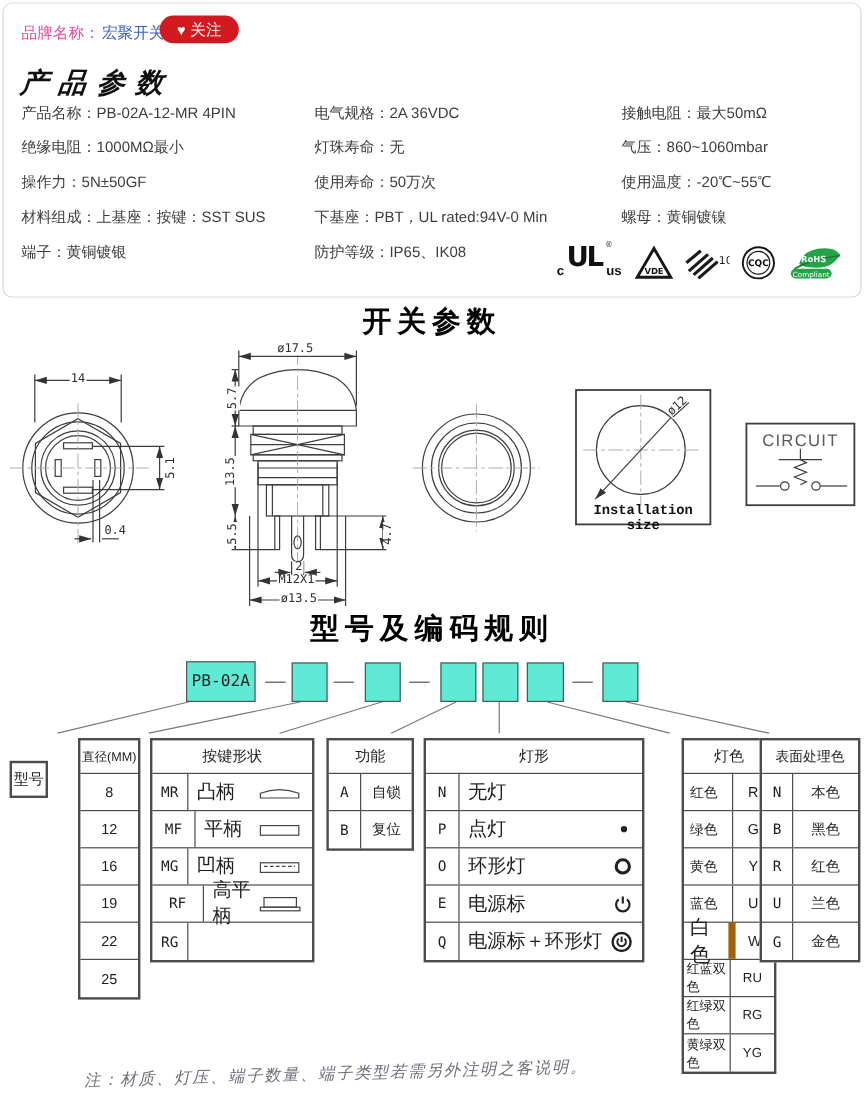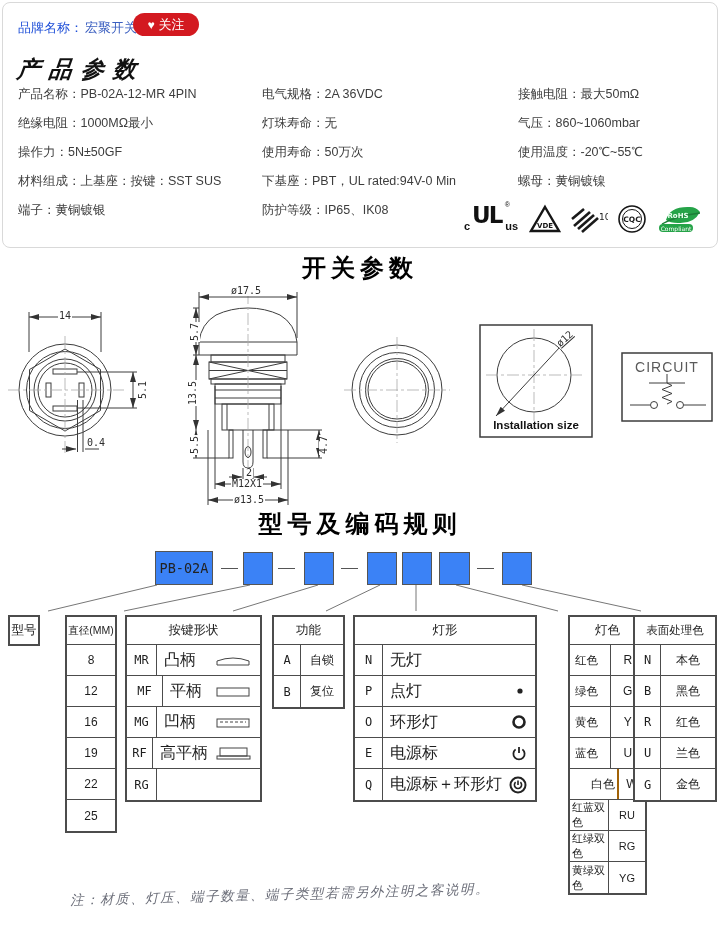--- a/index.html
+++ b/index.html
@@ -2,21 +2,21 @@
 <html><head>
 <meta charset="utf-8">
 <style>
   html,body{margin:0;padding:0}
   body{width:720px;height:932px;position:relative;background:#fff;overflow:hidden;
        font-family:"Liberation Sans",sans-serif;color:#333}
   .abs{position:absolute}
   
   .card{left:2px;top:2px;width:714px;height:244px;border:1px solid #d9d9d9;border-radius:8px;background:#fff}
   .brandrow{left:18px;top:16px;height:24px;display:flex;align-items:center;font-size:13px}
-  .brand-label{color:#1d4ed8}
+  .brand-label{color:#ec4899}
   .brand-name{color:#3b5fc0;margin-left:2px;cursor:pointer}
   .follow{left:133px;top:13px;width:66px;height:23px;background:#d31920;border-radius:12px;
           display:flex;align-items:center;justify-content:center;gap:4px;color:#fff;font-size:13px;cursor:pointer;border:none}
   .follow .heart{font-size:12px;line-height:1}
   .ptitle{left:17px;top:54px;font-family:"DejaVu Serif",serif;font-style:italic;font-weight:bold;
           font-size:23px;letter-spacing:9px;color:#111;transform:skewX(-6deg)}
   .specgrid{left:18px;top:80px;width:690px;display:grid;grid-template-columns:244px 256px 190px;grid-auto-rows:29px}
   .specgrid div{font-size:12.5px;color:#3d3d3d;display:flex;align-items:center;white-space:nowrap}
   
   .certs{left:464px;top:198px;width:250px;height:42px;display:flex;align-items:center;gap:9px}
@@ -25,24 +25,24 @@
   .ulmark .ul{position:absolute;left:8px;top:-2px;font-size:23px;font-weight:900;font-family:"DejaVu Sans",sans-serif;letter-spacing:-2px}
   .ulmark .us{position:absolute;right:2px;bottom:2px;font-size:11px;font-weight:bold}
   .ulmark .reg{position:absolute;right:10px;top:-3px;font-size:7px}
   .cqcwrap,.vdewrap,.enecwrap,.rohswrap{display:block}
   
   .sectitle{left:0;width:720px;text-align:center;font-size:24px;font-weight:bold;color:#000;letter-spacing:5px}
   
   .dim{position:absolute;font-size:10px;color:#2e2e2e;background:#fff;padding:0 1px;white-space:nowrap;
        font-family:"DejaVu Sans Mono",monospace;line-height:10px}
   .vdim{transform:rotate(-90deg);transform-origin:center}
-  .installbl{font-family:Liberation Sans, sans-serif;font-weight:bold;font-size:11.5px;color:#111;text-align:center}
+  .installbl{font-family:Liberation Mono, monospace;font-weight:bold;font-size:11.5px;color:#111;text-align:center}
   .circuitbl{font-size:14px;color:#5a5a5a;letter-spacing:1px;text-align:center}
   
-  .codebox{position:absolute;border:1.5px solid #555;background:#3b82f6}
+  .codebox{position:absolute;border:1.5px solid #555;background:#5eead4}
   .prefixbox{left:155px;top:551px;width:56px;height:32px;display:flex;align-items:center;justify-content:center;
              font-size:13.5px;color:#222;font-family:"DejaVu Sans Mono",monospace}
   .dashseg{position:absolute;height:0;border-top:1.5px solid #555;width:17px;top:568px}
   
   .tbl{position:absolute;border:2px solid #4c4c4c;background:#fff;box-sizing:border-box}
   .thead{height:28px;display:flex;align-items:center;justify-content:center;font-size:12.5px;color:#1e1e1e;
          border-bottom:1px solid #4c4c4c;box-sizing:border-box}
   .trow{display:flex;height:31px;border-bottom:1px solid #4c4c4c;box-sizing:border-box;align-items:stretch}
   .trow:last-child{border-bottom:none}
   .tcode{display:flex;align-items:center;justify-content:center;font-size:12px;color:#1e1e1e;
@@ -262,21 +262,21 @@
 <div class="codebox" style="left:243px;top:552px;width:28px;height:31px"></div>
 <div class="dashseg" style="left:278px"></div>
 <div class="codebox" style="left:304px;top:552px;width:28px;height:31px"></div>
 <div class="dashseg" style="left:341px"></div>
 <div class="codebox" style="left:367px;top:552px;width:28px;height:31px"></div>
 <div class="codebox" style="left:402px;top:552px;width:28px;height:31px"></div>
 <div class="codebox" style="left:439px;top:552px;width:29px;height:31px"></div>
 <div class="dashseg" style="left:477px"></div>
 <div class="codebox" style="left:502px;top:552px;width:28px;height:31px"></div>
 
-<div class="tbl" style="left:8px;top:615px;width:32px;height:31px">
+<div class="tbl" style="left:8px;top:634px;width:32px;height:31px">
   <div class="thead" style="border-bottom:none;height:27px">型号</div>
 </div>
 
 <div class="tbl" style="left:65px;top:615px;width:52px">
   <div class="thead" style="font-size:10.5px">直径(MM)</div>
   <div class="trow">
       <div class="tcenter">8</div>
     </div>
   <div class="trow">
       <div class="tcenter">12</div>
@@ -325,21 +325,21 @@
         <span>凹柄</span>
       <span class="ic-right">
         <svg width="38" height="15">
             <rect x="3" y="4" width="32" height="8" fill="none" stroke="#444"></rect>
         <path d="M6,7 L32,7" stroke="#444" stroke-dasharray="3 2"></path>
           </svg>
         </span>
     </div>
   </div>
   <div class="trow">
-    <div class="tcode" style="width:26px">RF</div>
+    <div class="tcode" style="width:43px">RF</div>
     <div class="tname">
         <span>高平柄</span>
       <span class="ic-right">
         <svg width="38" height="16">
             <rect x="6" y="3" width="27" height="8" fill="none" stroke="#444"></rect>
         <rect x="3" y="11" width="33" height="3" fill="none" stroke="#444"></rect>
           </svg>
         </span>
     </div>
   </div>
@@ -429,21 +429,21 @@
   </div>
   <div class="trow">
     <div class="tname" style="width:50px;font-size:11.5px;border-right:1px solid #4c4c4c;padding-left:5px">黄色</div>
     <div class="tcenter">Y</div>
   </div>
   <div class="trow">
     <div class="tname" style="width:50px;font-size:11.5px;border-right:1px solid #4c4c4c;padding-left:5px">蓝色</div>
     <div class="tcenter">U</div>
   </div>
   <div class="trow">
-    <div class="tname" style="width:50px;font-size:12px;border-right:2px solid #a16207;padding-left:21px">白色</div>
+    <div class="tname" style="width:50px;font-size:17px;border-right:6px solid #a16207;padding-left:5px">白色</div>
     <div class="tcenter">W</div>
   </div>
   <div class="trow">
     <div class="tname" style="width:50px;font-size:11px;border-right:1px solid #4c4c4c;padding-left:2px">红蓝双色</div>
     <div class="tcenter" style="font-size:11px">RU</div>
   </div>
   <div class="trow">
     <div class="tname" style="width:50px;font-size:11px;border-right:1px solid #4c4c4c;padding-left:2px">红绿双色</div>
     <div class="tcenter" style="font-size:11px">RG</div>
   </div>

